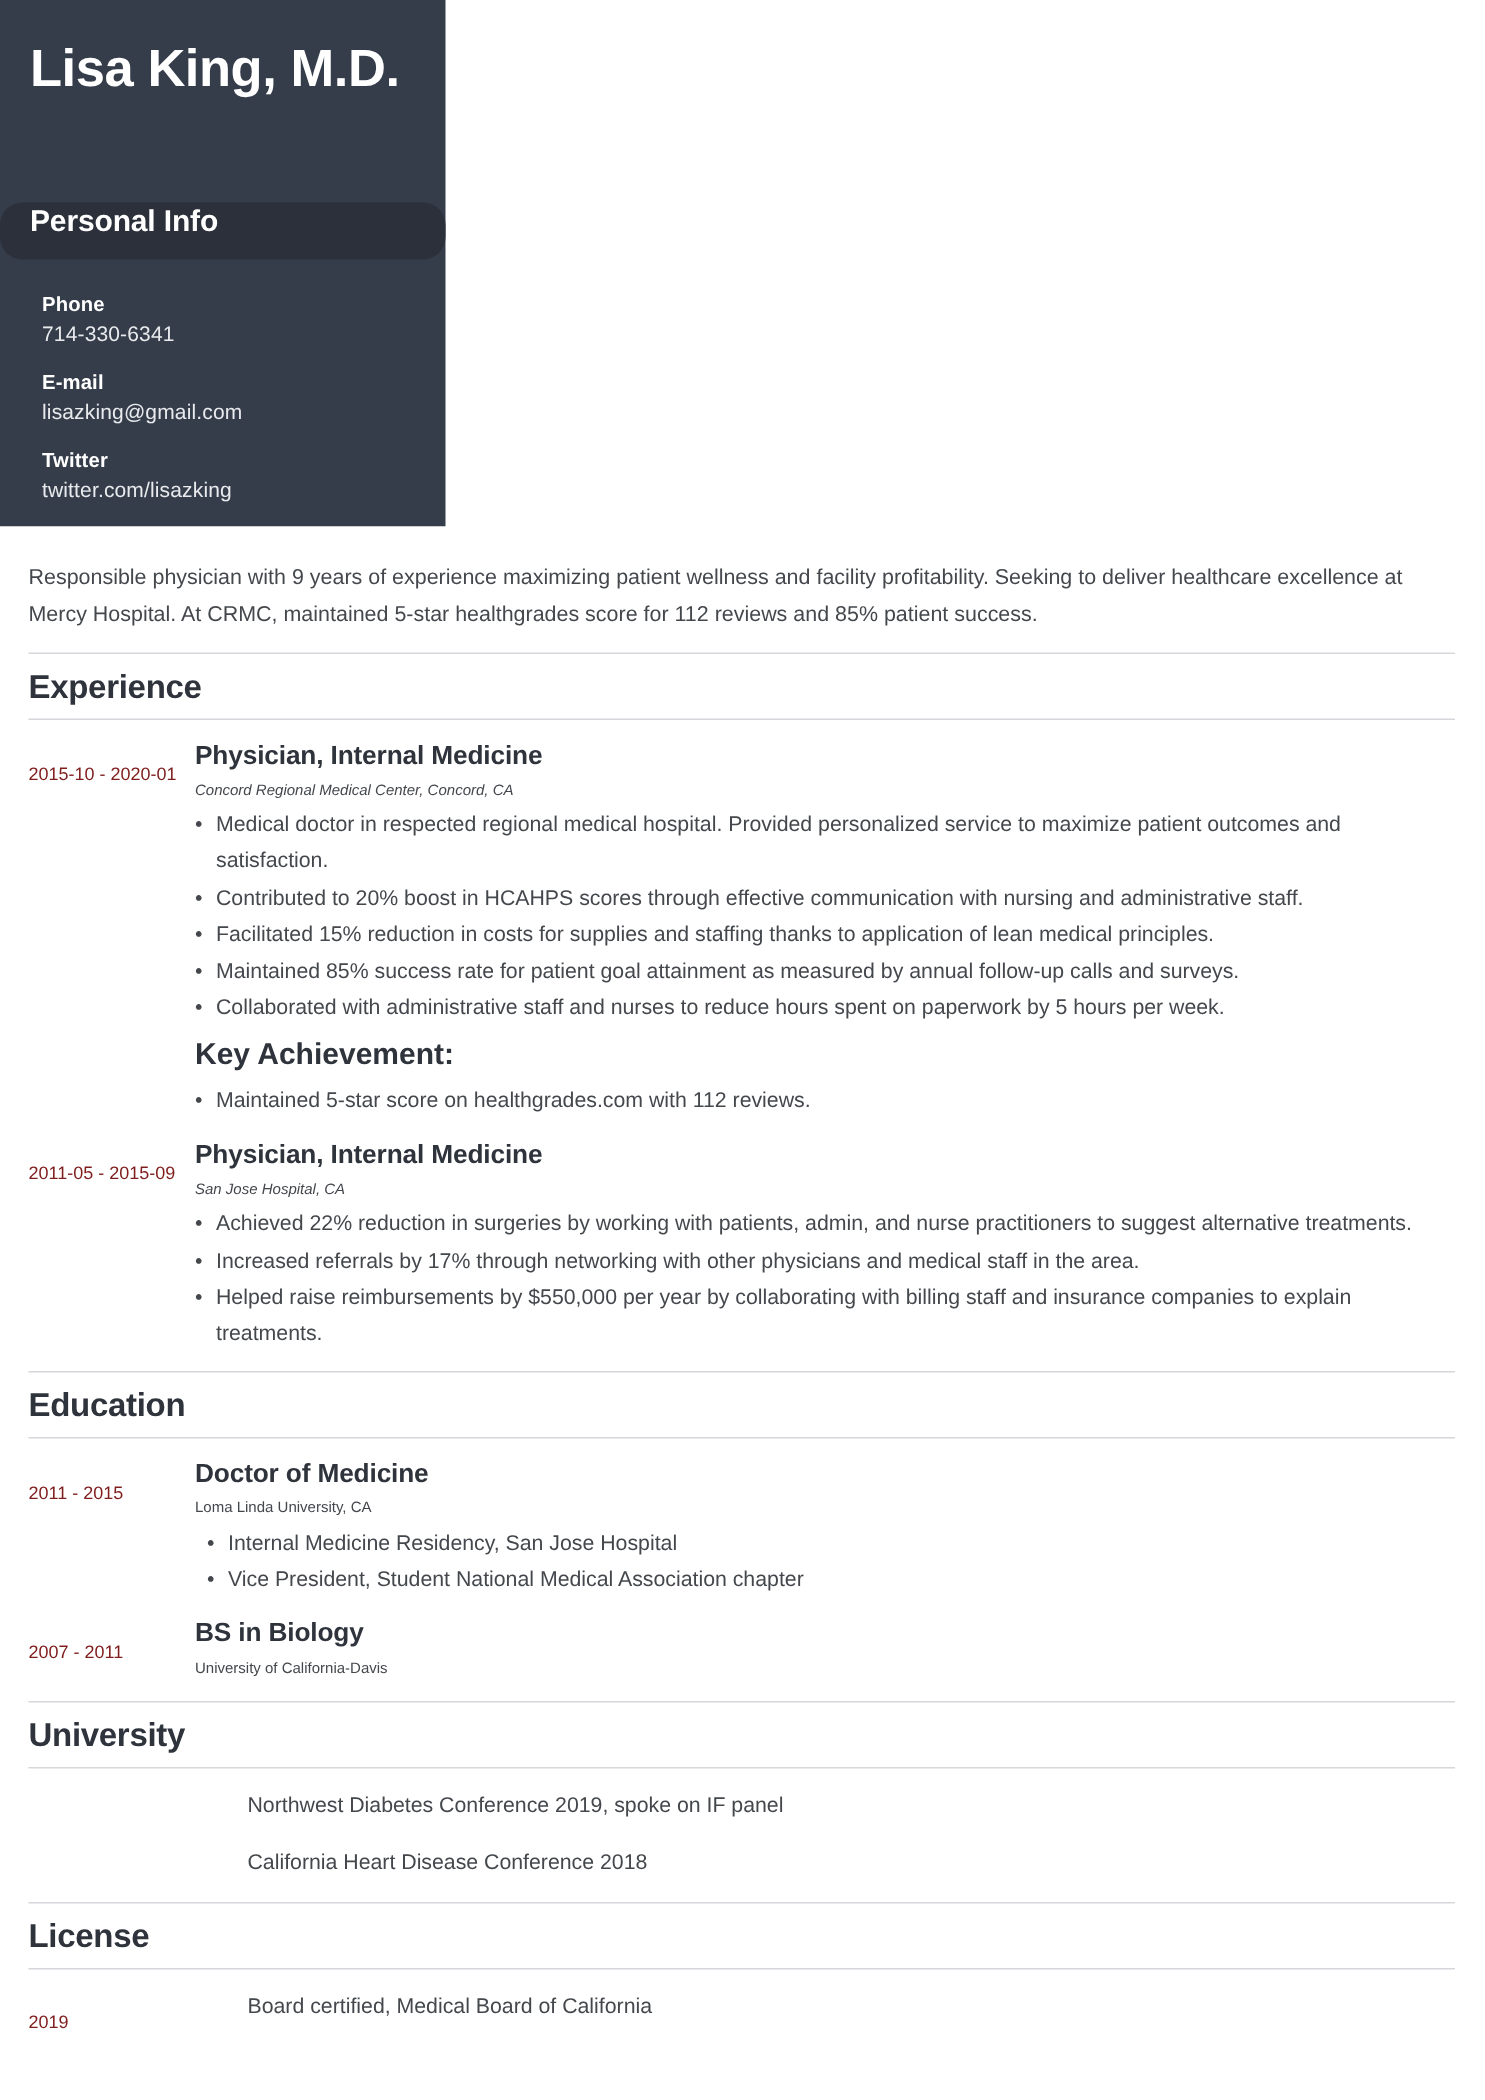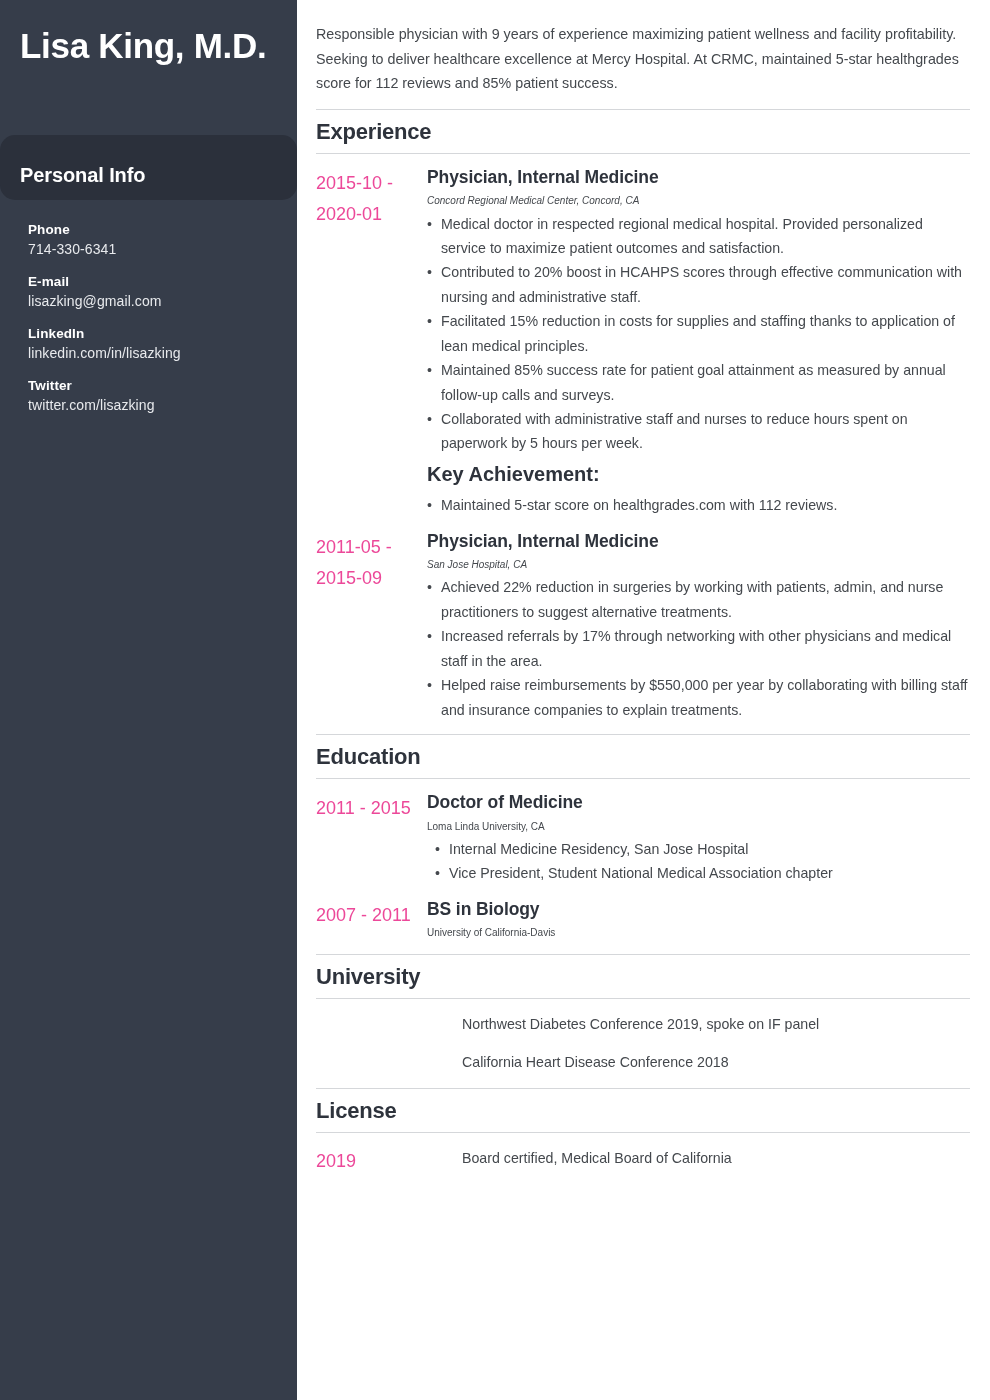--- a/index.html
+++ b/index.html
@@ -8,20 +8,21 @@
     height: 1400px;
     background: #ffffff;
     font-family: "Liberation Sans", sans-serif;
   }
   .page {
     position: relative;
     width: 990px;
     height: 1400px;
     display: flex;
     overflow: hidden;
+    flex-direction: column;
   }
 
   
   .sidebar {
     width: 297px;
     flex: 0 0 297px;
     background: #363d4a;
     color: #ffffff;
     display: flex;
     flex-direction: column;
@@ -32,21 +33,21 @@
   }
   .name {
     font-size: 35px;
     line-height: 1.38;
     font-weight: bold;
     letter-spacing: -0.3px;
     color: #ffffff;
   }
   .personal-info-bar {
     background: #2b303b;
-    padding: 29px 20px 13px 20px;
+    padding: 2px 20px 13px 20px;
     border-radius: 15px;
   }
   .personal-info-title {
     font-size: 20px;
     font-weight: bold;
     color: #ffffff;
     letter-spacing: -0.1px;
   }
   .contact-list {
     padding: 22px 20px 0 28px;
@@ -98,24 +99,25 @@
   }
 
   .entry {
     display: flex;
     align-items: flex-start;
     padding-top: 12px;
   }
   .entry-date {
     flex: 0 0 111px;
     width: 111px;
-    font-size: 18px;
-    line-height: 1.72;
-    color: #ec4899;
+    font-size: 12px;
+    line-height: 1.72;
+    color: #7f1d1d;
     padding-top: 2px;
+    margin-top: 12px;
   }
   .entry-body { flex: 1 1 auto; min-width: 0; padding-right: 2px; }
   .entry-title {
     font-size: 17.5px;
     font-weight: bold;
     color: #2e333c;
     line-height: 1.35;
     letter-spacing: -0.1px;
   }
   .entry-sub {
@@ -178,24 +180,20 @@
     </div>
 
     <ul class="contact-list">
       <li class="contact-item">
         <span class="contact-label">Phone</span>
         <span class="contact-value">714-330-6341</span>
       </li>
       <li class="contact-item">
         <span class="contact-label">E-mail</span>
         <span class="contact-value">lisazking@gmail.com</span>
-      </li>
-      <li class="contact-item">
-        <span class="contact-label">LinkedIn</span>
-        <span class="contact-value">linkedin.com/in/lisazking</span>
       </li>
       <li class="contact-item">
         <span class="contact-label">Twitter</span>
         <span class="contact-value">twitter.com/lisazking</span>
       </li>
     </ul>
 
     <div class="sidebar-filler"></div>
   </aside>
 

